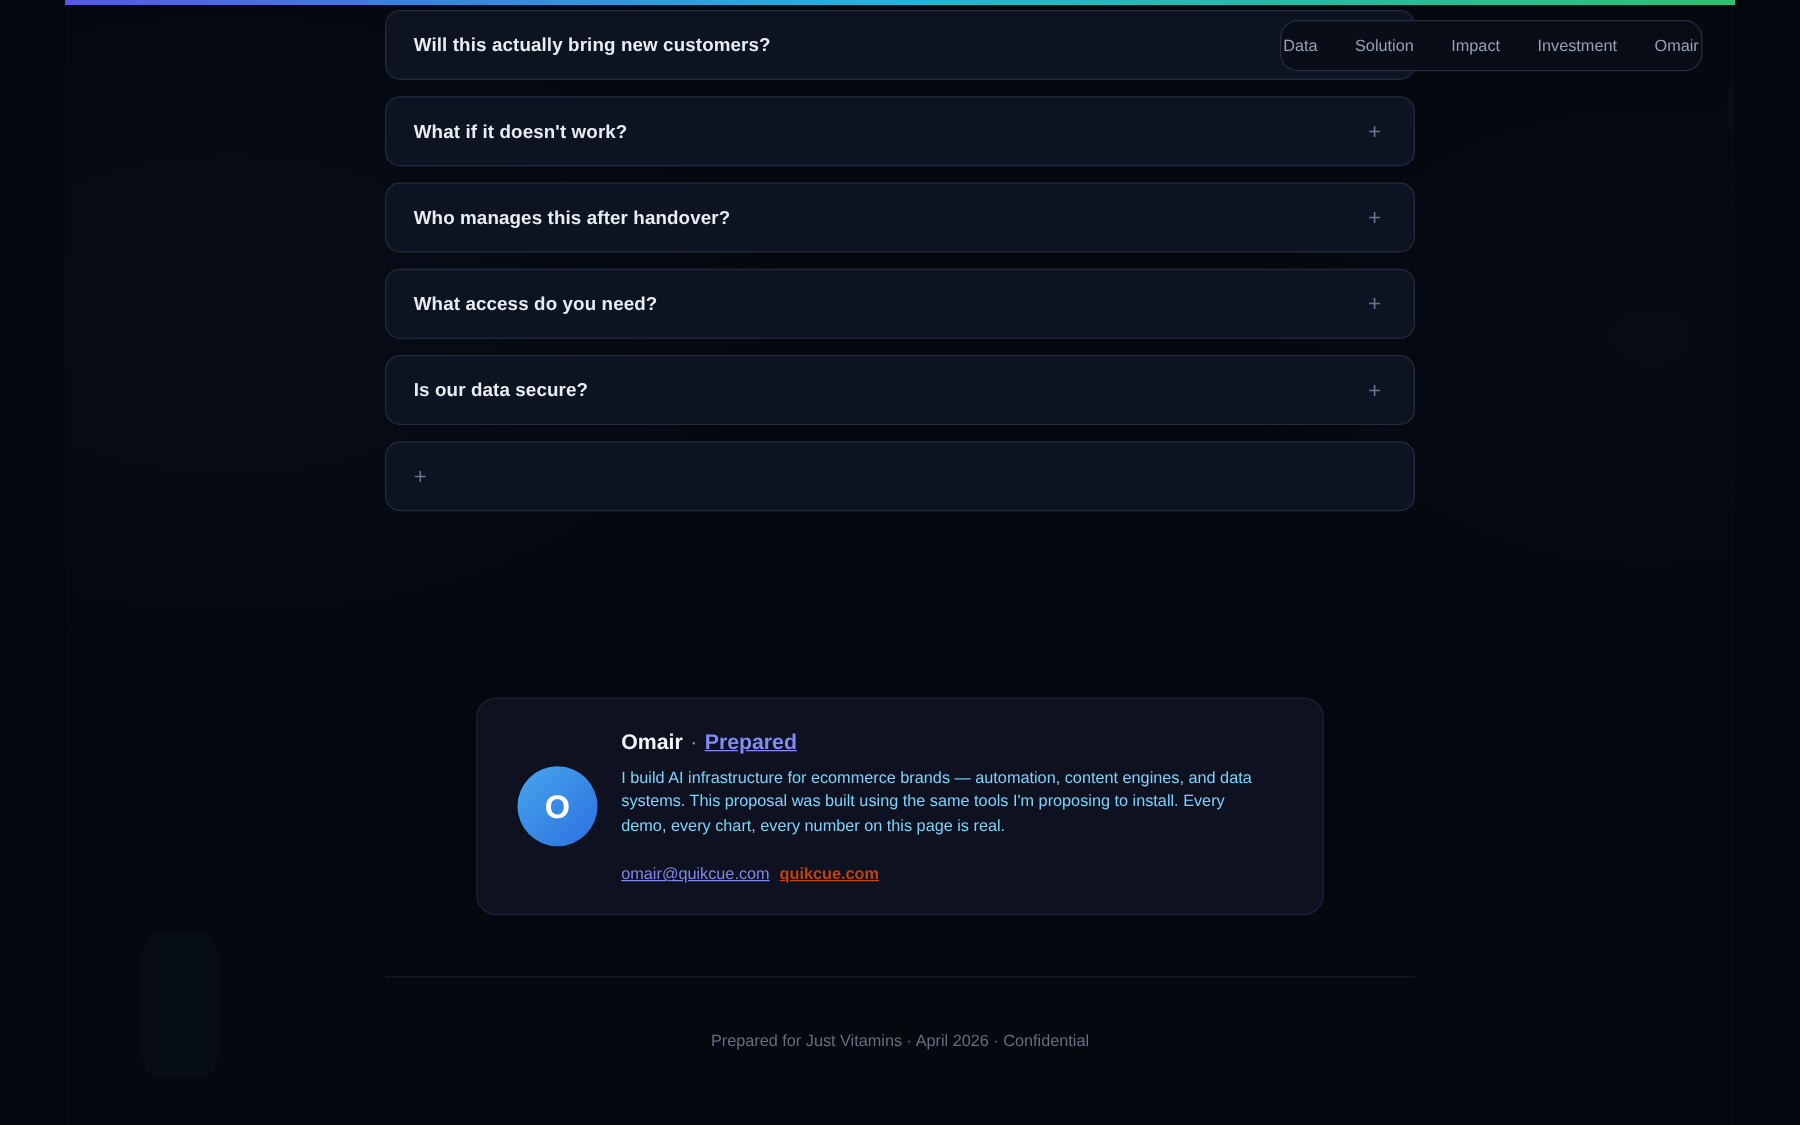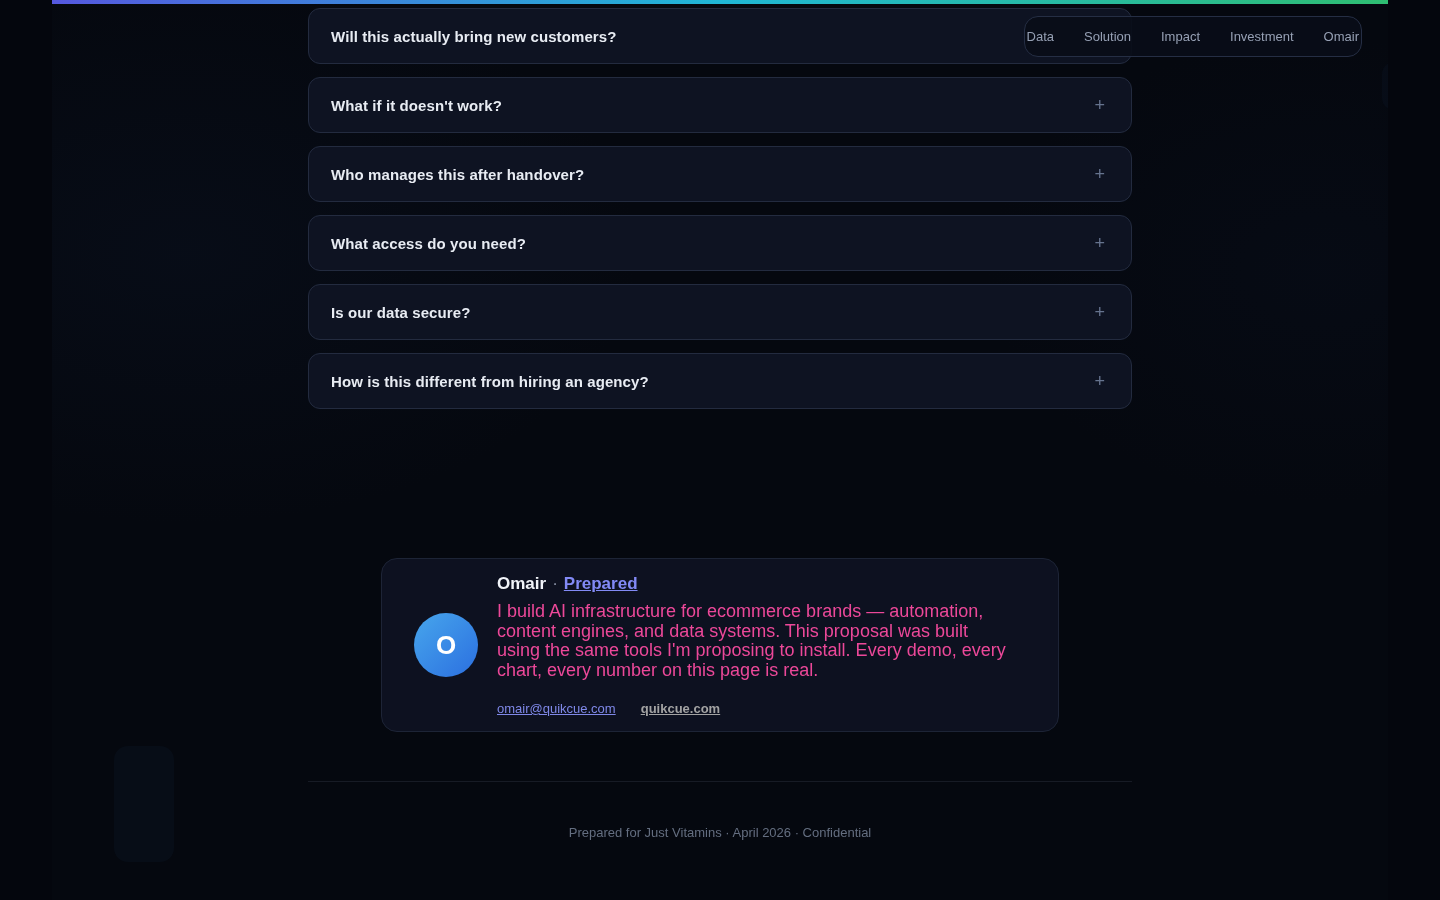--- a/index.html
+++ b/index.html
@@ -141,40 +141,40 @@
     font-weight: 400;
     margin: 0 6px;
   }
   .company-link {
     color: var(--link);
     text-decoration: underline;
     cursor: pointer;
   }
   .author-bio {
     width: 516px;
-    font-size: 18px;
+    font-size: 13px;
     line-height: 19.5px;
-    color: #ec4899;
+    color: #7dd3fc;
     margin-bottom: 21px;
   }
   .author-links {
     display: flex;
     align-items: center;
-    gap: 25px;
+    gap: 8px;
   }
   .email-link {
     font-size: 13px;
     color: #7f88e8;
     text-decoration: underline;
     cursor: pointer;
   }
   .site-link {
     font-size: 13px;
     font-weight: 700;
-    color: #a3a3a3;
+    color: #c2410c;
     text-decoration: underline;
     cursor: pointer;
   }
 
   
   .divider {
     margin-top: 49px;
     height: 1px;
     background: rgba(148,163,184,0.13);
   }
@@ -211,21 +211,20 @@
         </div>
         <div class="faq-item">
           <span class="faq-question">What access do you need?</span>
           <span class="faq-plus">+</span>
         </div>
         <div class="faq-item">
           <span class="faq-question">Is our data secure?</span>
           <span class="faq-plus">+</span>
         </div>
         <div class="faq-item">
-          <span class="faq-question">How is this different from hiring an agency?</span>
           <span class="faq-plus">+</span>
         </div>
       </div>
 
     <div class="author-card">
       <div class="avatar">
         <span>O</span>
       </div>
       <div class="author-info">
         <div class="author-title">

